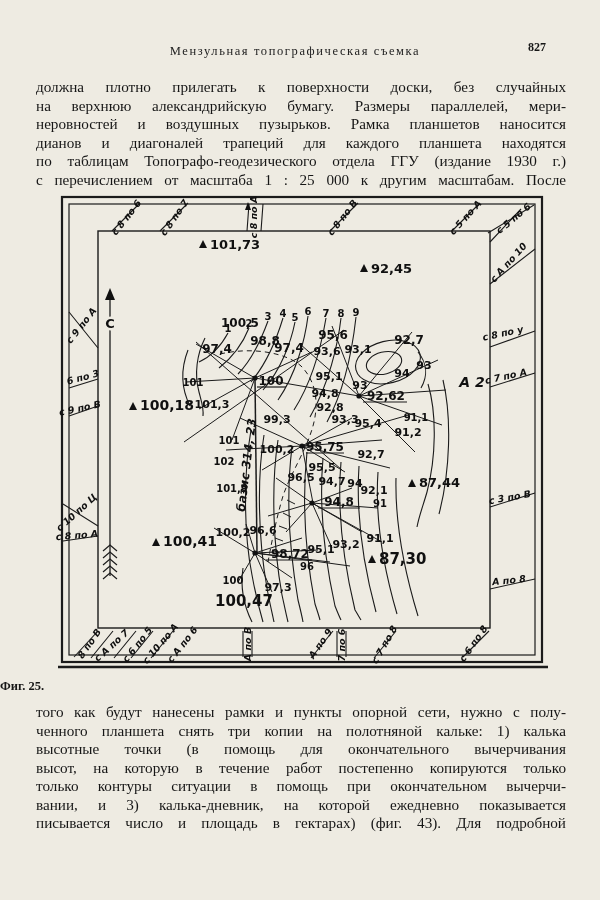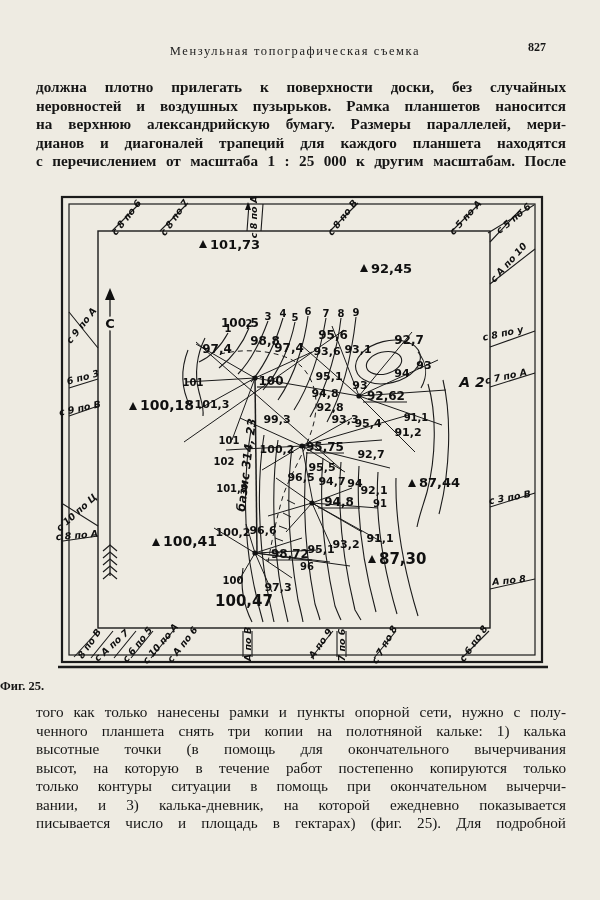--- a/index.html
+++ b/index.html
@@ -7,21 +7,21 @@
     position:relative;width:600px;height:900px;margin:0 auto;
     background:#eeebe2;overflow:hidden;
     font-family:"Liberation Serif","DejaVu Serif",serif;color:#161616;
   }
   .running-header{position:absolute;top:44px;left:140px;width:310px;text-align:center;
     font-size:12.5px;letter-spacing:1.6px;color:#222;}
   .page-number{position:absolute;top:40px;right:54px;font-size:12px;font-weight:bold;}
   .para{position:absolute;left:36px;width:530px;}
   .para .tl{display:block;font-size:15.2px;line-height:18.5px;
     text-align:justify;text-align-last:justify;white-space:normal;}
-  .p-top{top:78px;font-weight:bold;}
+  .p-top{top:78px;}
   .p-bottom{top:703px;}
   .fig-caption{position:absolute;top:679px;left:0;width:600px;text-align:left;
     font-size:12.5px;font-weight:bold;}
   svg{position:absolute;left:50px;top:192px;}
   svg text{font-family:"DejaVu Sans","Liberation Sans",sans-serif;fill:#101010;}
   .elev{font-weight:bold;}
   .mlabel{font-style:italic;font-weight:bold;font-size:9.5px;}
   .raynum{font-weight:bold;font-size:10px;}
   .northtext{paint-order:stroke;stroke:#eeebe2;stroke-width:5px;font-weight:bold;font-size:13px;}
   .k{fill:none;stroke:#1b1b1b;}
@@ -29,23 +29,24 @@
 </head>
 <body>
 
 <div class="page">
 
   <div class="running-header">Мензульная топографическая съемка</div>
   <div class="page-number">827</div>
 
   <div class="para p-top">
     <span class="tl">должна плотно прилегать к поверхности доски, без случайных</span>
+    <span class="tl">на верхнюю александрийскую бумагу. Размеры параллелей, мери-</span>
     <span class="tl">неровностей и воздушных пузырьков. Рамка планшетов наносится</span>
-    <span class="tl">на верхнюю александрийскую бумагу. Размеры параллелей, мери-</span>
     <span class="tl">дианов и диагоналей трапеций для каждого планшета находятся</span>
+    <span class="tl">по таблицам Топографо-геодезического отдела ГГУ (издание 1930 г.)</span>
     <span class="tl">с перечислением от масштаба 1 : 25 000 к другим масштабам. После</span>
   </div>
 
   <svg width="505" height="488" viewBox="50 192 505 488">
 
     <rect x="62" y="197" width="480" height="465" class="k" stroke-width="2.2"></rect>
     <rect x="69" y="204" width="466" height="451" class="k" stroke-width="1.2"></rect>
     <line x1="58" y1="667" x2="548" y2="667" class="k" stroke-width="2.6"></line>
 
     <rect x="98" y="231" width="392" height="397" class="k" stroke-width="1.4"></rect>
@@ -224,22 +225,22 @@
     </g>
 
     <text class="elev" font-size="12" font-style="italic" transform="rotate(-83 247 465)" x="247" y="465" text-anchor="middle" dominant-baseline="middle">базис 314, 23</text>
 
     <text font-size="14" font-style="italic" font-weight="bold" x="472" y="383" text-anchor="middle" dominant-baseline="middle">А 2</text>
   </svg>
 
   <div class="fig-caption">Фиг. 25.</div>
 
   <div class="para p-bottom">
-    <span class="tl">того как только нанесены рамки и пункты опорной сети, нужно с полу-</span>
+    <span class="tl">того как будут нанесены рамки и пункты опорной сети, нужно с полу-</span>
     <span class="tl">ченного планшета снять три копии на полотняной кальке: 1) калька</span>
     <span class="tl">высотные точки (в помощь для окончательного вычерчивания</span>
     <span class="tl">высот, на которую в течение работ постепенно копируются только</span>
     <span class="tl">только контуры ситуации в помощь при окончательном вычерчи-</span>
     <span class="tl">вании, и 3) калька-дневник, на которой ежедневно показывается</span>
-    <span class="tl">писывается число и площадь в гектарах) (фиг. 25). Для подробной</span>
+    <span class="tl">писывается число и площадь в гектарах) (фиг. 43). Для подробной</span>
   </div>
 
 </div>
 
 </body></html>

